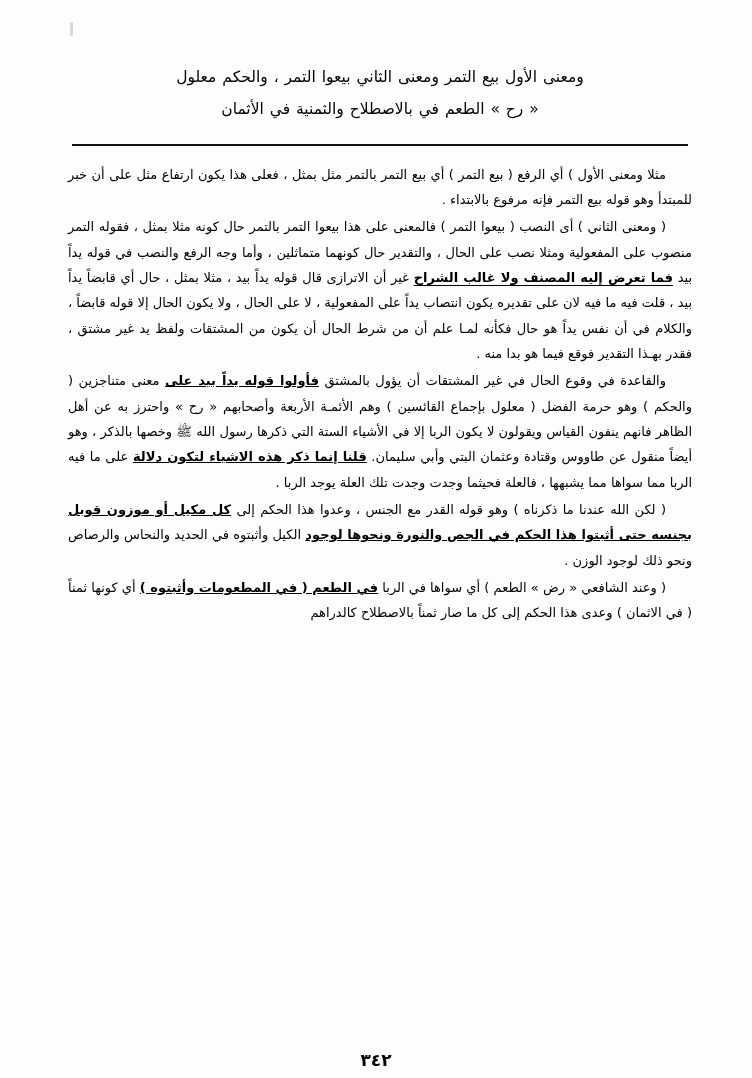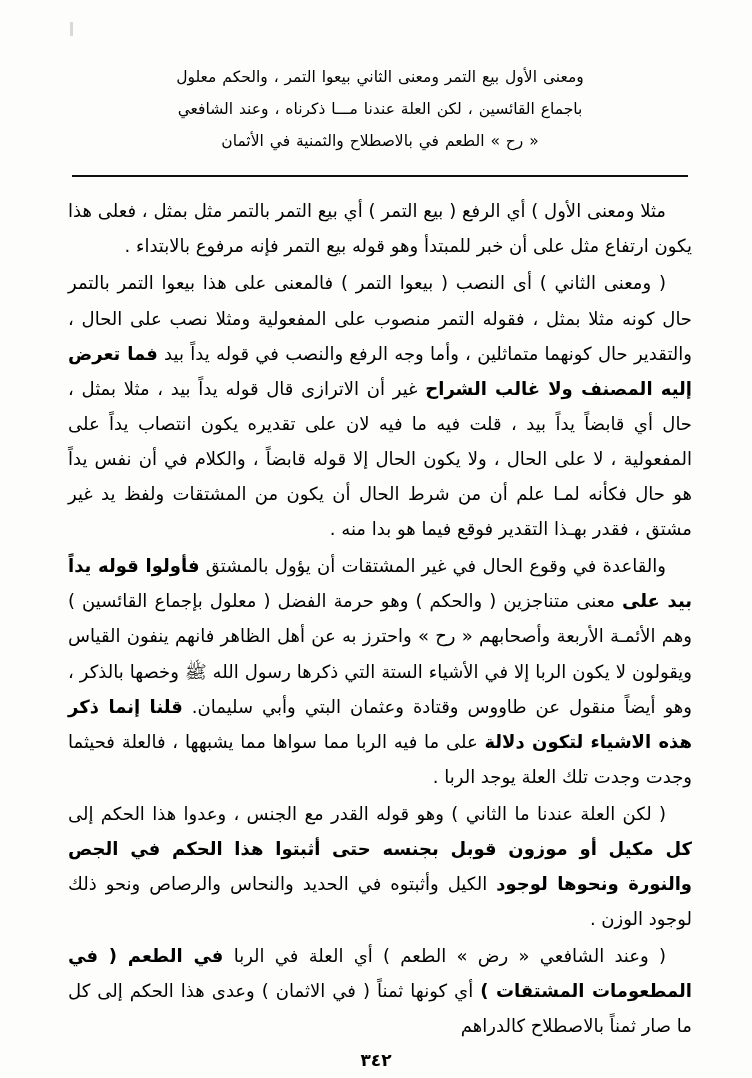--- a/index.html
+++ b/index.html
@@ -44,31 +44,32 @@
     white-space: nowrap;
   }
   .rule {
     border: none;
     border-top: 2px solid #111;
     margin: 14px 4px 16px 4px;
   }
   
   .body {
     direction: rtl;
-    font-size: 18px;
+    font-size: 13px;
     line-height: 1.95;
     text-align: justify;
     text-align-last: right;
   }
   .para {
     margin: 0 0 2px 0;
     text-indent: 26px;
   }
   .b {
     font-weight: bold;
+    text-decoration: underline;
   }
   .u {
     text-underline-offset: 3px;
   }
   .folio {
     position: absolute;
     left: 0;
     right: 0;
     bottom: 8px;
     text-align: center;
@@ -88,45 +89,44 @@
 </head>
 <body>
 
 <div class="page">
   <div class="edge-mark"></div>
 
   <div class="page-inner">
 
     <div class="matn">
       <span class="line">ومعنى الأول بيع التمر ومعنى الثاني بيعوا التمر ، والحكم معلول</span>
-      <span class="line">باجماع القائسين ، لكن العلة عندنا مـــا ذكرناه ، وعند الشافعي</span>
       <span class="line">« رح » الطعم في بالاصطلاح والثمنية في الأثمان</span>
     </div>
 
     <hr class="rule">
 
     <div class="body">
 
       <p class="para">
         <span>مثلا ومعنى الأول ) أي الرفع ( بيع التمر ) أي بيع التمر بالتمر مثل بمثل ، فعلى هذا يكون ارتفاع مثل على أن خبر للمبتدأ وهو قوله بيع التمر فإنه مرفوع بالابتداء .</span>
       </p>
 
       <p class="para">
         <span>( ومعنى الثاني ) أى النصب ( بيعوا التمر ) فالمعنى على هذا بيعوا التمر بالتمر حال كونه مثلا بمثل ، فقوله التمر منصوب على المفعولية ومثلا نصب على الحال ، والتقدير حال كونهما متماثلين ، وأما وجه الرفع والنصب في قوله يداً بيد </span><span class="b u">فما تعرض إليه المصنف ولا غالب الشراح</span><span> غير أن الاترازى قال قوله يداً بيد ، مثلا بمثل ، حال أي قابضاً يداً بيد ، قلت فيه ما فيه لان على تقديره يكون انتصاب يداً على المفعولية ، لا على الحال ، ولا يكون الحال إلا قوله قابضاً ، والكلام في أن نفس يداً هو حال فكأنه لمـا علم أن من شرط الحال أن يكون من المشتقات ولفظ يد غير مشتق ، فقدر بهـذا التقدير فوقع فيما هو بدا منه .</span>
       </p>
 
       <p class="para">
         <span>والقاعدة في وقوع الحال في غير المشتقات أن يؤول بالمشتق </span><span class="b">فأولوا قوله يداً بيد على</span><span> معنى متناجزين ( والحكم ) وهو حرمة الفضل ( معلول بإجماع القائسين ) وهم الأئمـة الأربعة وأصحابهم « رح » واحترز به عن أهل الظاهر فانهم ينفون القياس ويقولون لا يكون الربا إلا في الأشياء الستة التي ذكرها رسول الله ﷺ وخصها بالذكر ، وهو أيضاً منقول عن طاووس وقتادة وعثمان البتي وأبي سليمان. </span><span class="b">قلنا إنما ذكر هذه الاشياء لتكون دلالة</span><span> على ما فيه الربا مما سواها مما يشبهها ، فالعلة فحيثما وجدت وجدت تلك العلة يوجد الربا .</span>
       </p>
 
       <p class="para">
-        <span>( لكن العلة عندنا ما الثاني ) وهو قوله القدر مع الجنس ، وعدوا هذا الحكم إلى </span><span class="b">كل مكيل أو موزون قوبل بجنسه حتى أثبتوا هذا الحكم في الجص والنورة ونحوها لوجود</span><span> الكيل وأثبتوه في الحديد والنحاس والرصاص ونحو ذلك لوجود الوزن .</span>
+        <span>( لكن الله عندنا ما ذكرناه ) وهو قوله القدر مع الجنس ، وعدوا هذا الحكم إلى </span><span class="b">كل مكيل أو موزون قوبل بجنسه حتى أثبتوا هذا الحكم في الجص والنورة ونحوها لوجود</span><span> الكيل وأثبتوه في الحديد والنحاس والرصاص ونحو ذلك لوجود الوزن .</span>
       </p>
 
       <p class="para">
-        <span>( وعند الشافعي « رض » الطعم ) أي العلة في الربا </span><span class="b">في الطعم ( في المطعومات المشتقات )</span><span> أي كونها ثمناً ( في الاثمان ) وعدى هذا الحكم إلى كل ما صار ثمناً بالاصطلاح كالدراهم</span>
+        <span>( وعند الشافعي « رض » الطعم ) أي سواها في الربا </span><span class="b">في الطعم ( في المطعومات وأثبتوه )</span><span> أي كونها ثمناً ( في الاثمان ) وعدى هذا الحكم إلى كل ما صار ثمناً بالاصطلاح كالدراهم</span>
       </p>
 
     </div>
   </div>
 
   <div class="folio">٣٤٢</div>
 </div>
 
 </body></html>

